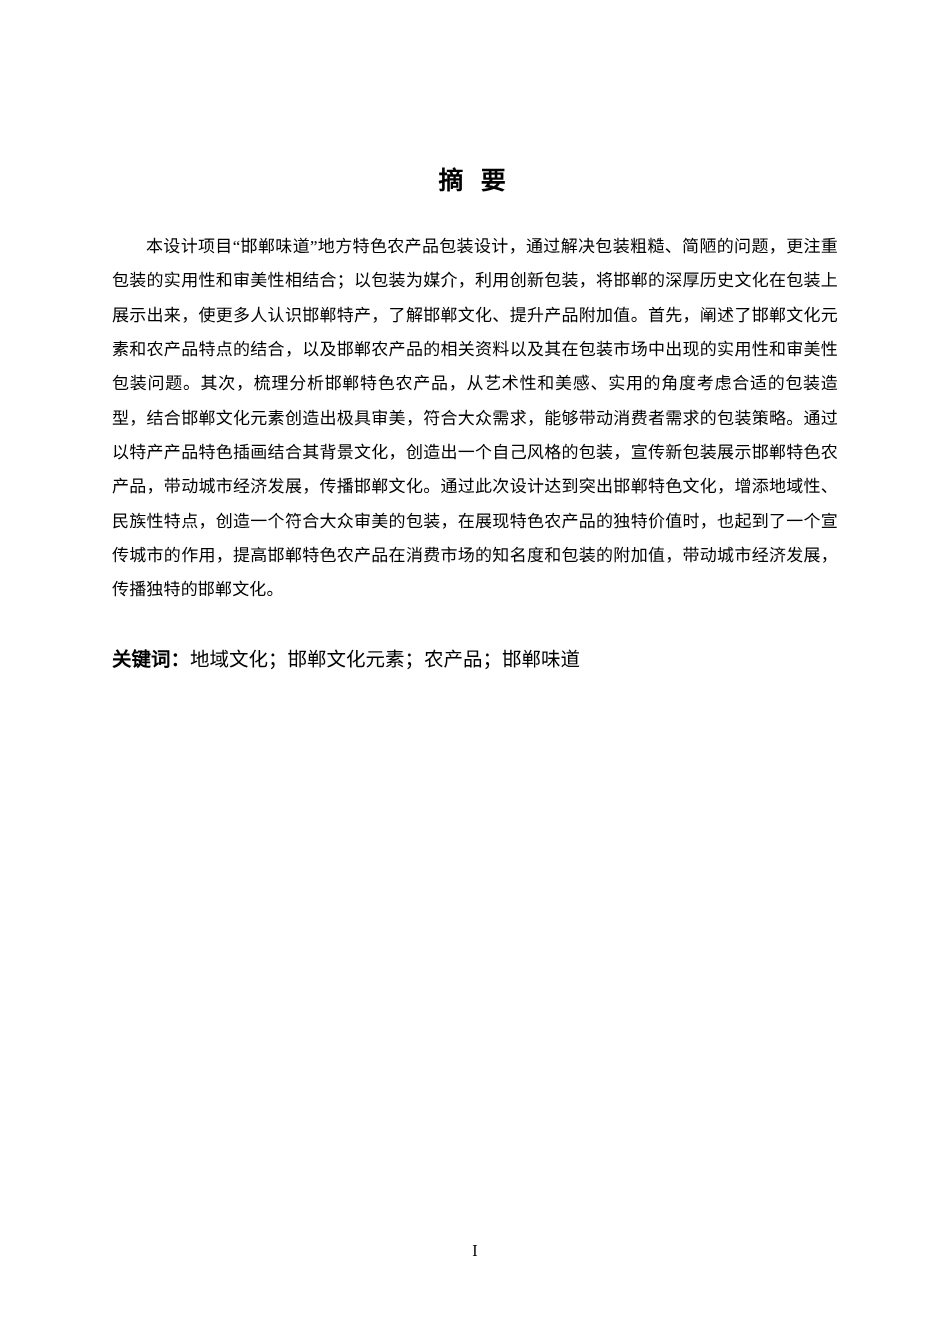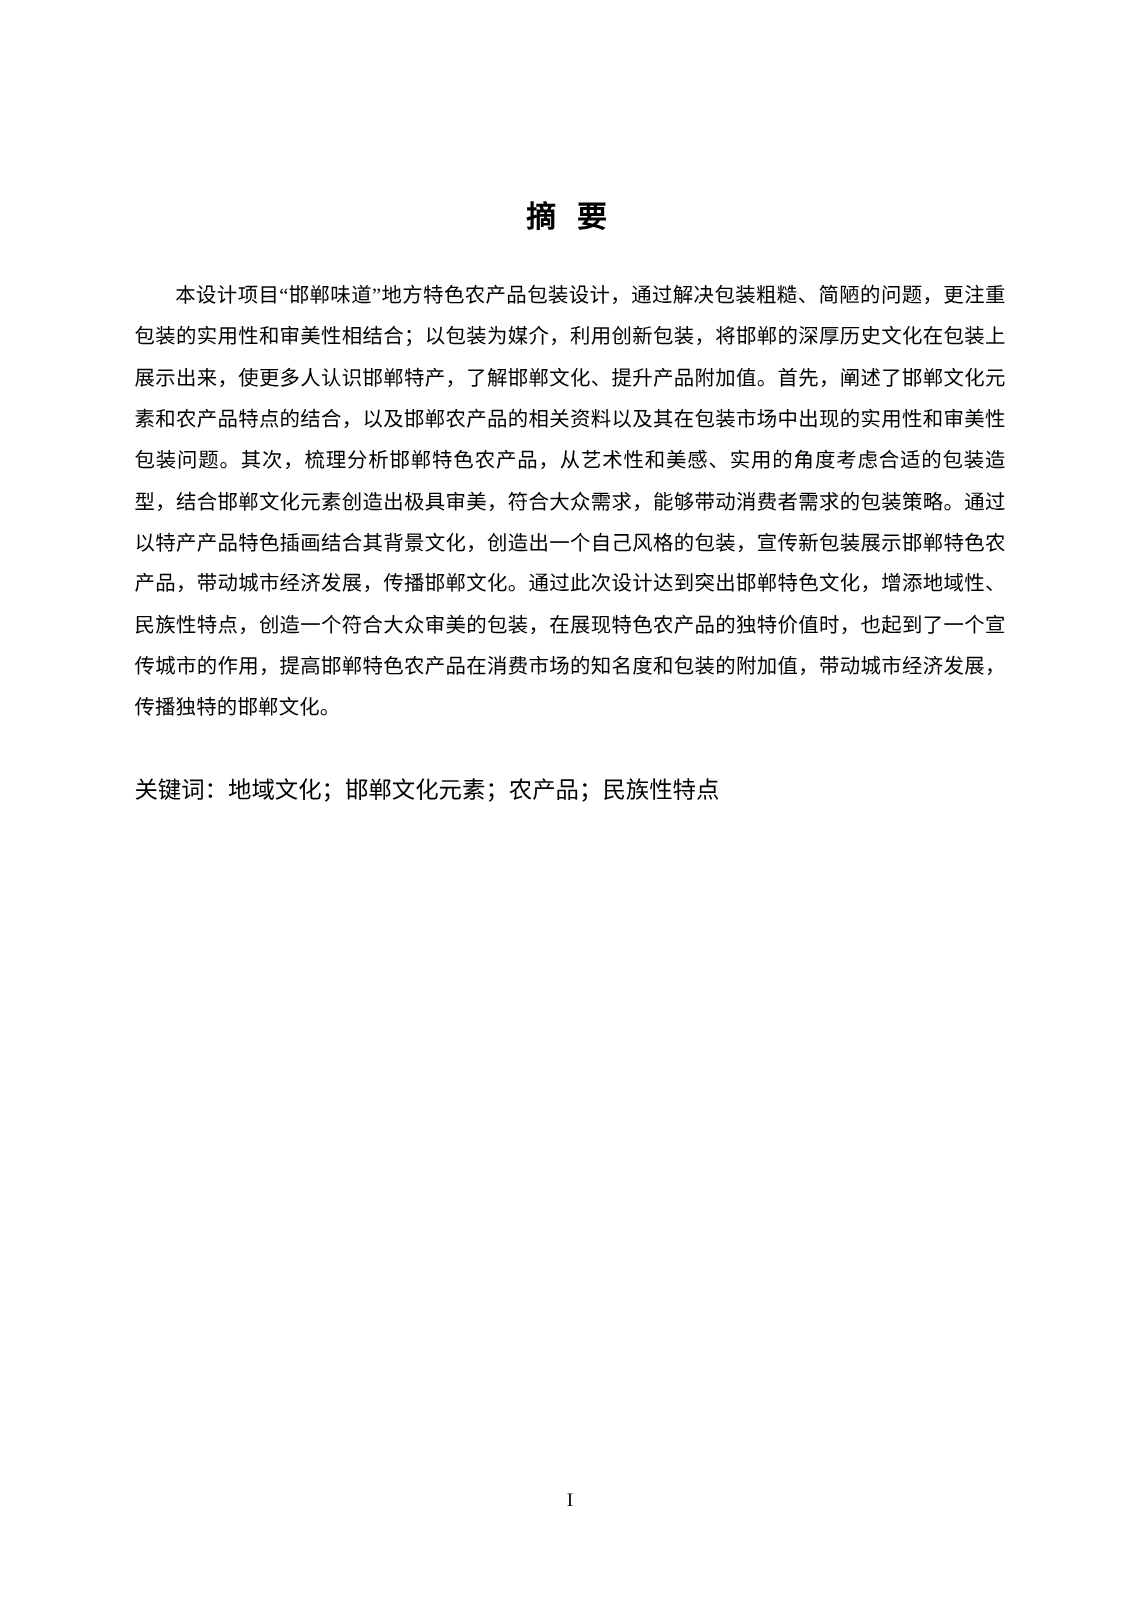--- a/index.html
+++ b/index.html
@@ -47,21 +47,21 @@
     margin: 0;
     letter-spacing: 0.01em;
   }
   .keywords {
     margin-top: 32px;
     font-size: 19.5px;
     line-height: 2.0;
     text-align: left;
   }
   .keywords-label {
-    font-weight: normal;
+    font-weight: bold;
   }
   .keywords-value {
     font-weight: normal;
   }
   .page-number {
     position: absolute;
     left: 0;
     top: 1242px;
     width: 950px;
     text-align: center;
@@ -70,17 +70,17 @@
   }
 </style>
 </head>
 <body>
 
 <div class="page">
   <div class="content">
     <h1 class="doc-title">摘    要</h1>
     <p class="abstract-body">本设计项目“邯郸味道”地方特色农产品包装设计，通过解决包装粗糙、简陋的问题，更注重包装的实用性和审美性相结合；以包装为媒介，利用创新包装，将邯郸的深厚历史文化在包装上展示出来，使更多人认识邯郸特产，了解邯郸文化、提升产品附加值。首先，阐述了邯郸文化元素和农产品特点的结合，以及邯郸农产品的相关资料以及其在包装市场中出现的实用性和审美性包装问题。其次，梳理分析邯郸特色农产品，从艺术性和美感、实用的角度考虑合适的包装造型，结合邯郸文化元素创造出极具审美，符合大众需求，能够带动消费者需求的包装策略。通过以特产产品特色插画结合其背景文化，创造出一个自己风格的包装，宣传新包装展示邯郸特色农产品，带动城市经济发展，传播邯郸文化。通过此次设计达到突出邯郸特色文化，增添地域性、民族性特点，创造一个符合大众审美的包装，在展现特色农产品的独特价值时，也起到了一个宣传城市的作用，提高邯郸特色农产品在消费市场的知名度和包装的附加值，带动城市经济发展，传播独特的邯郸文化。</p>
     <p class="keywords">
-      <span class="keywords-label">关键词：</span><span class="keywords-value">地域文化；邯郸文化元素；农产品；民族性特点</span>
+      <span class="keywords-label">关键词：</span><span class="keywords-value">地域文化；邯郸文化元素；农产品；邯郸味道</span>
     </p>
   </div>
   <div class="page-number">I</div>
 </div>
 
 </body></html>

